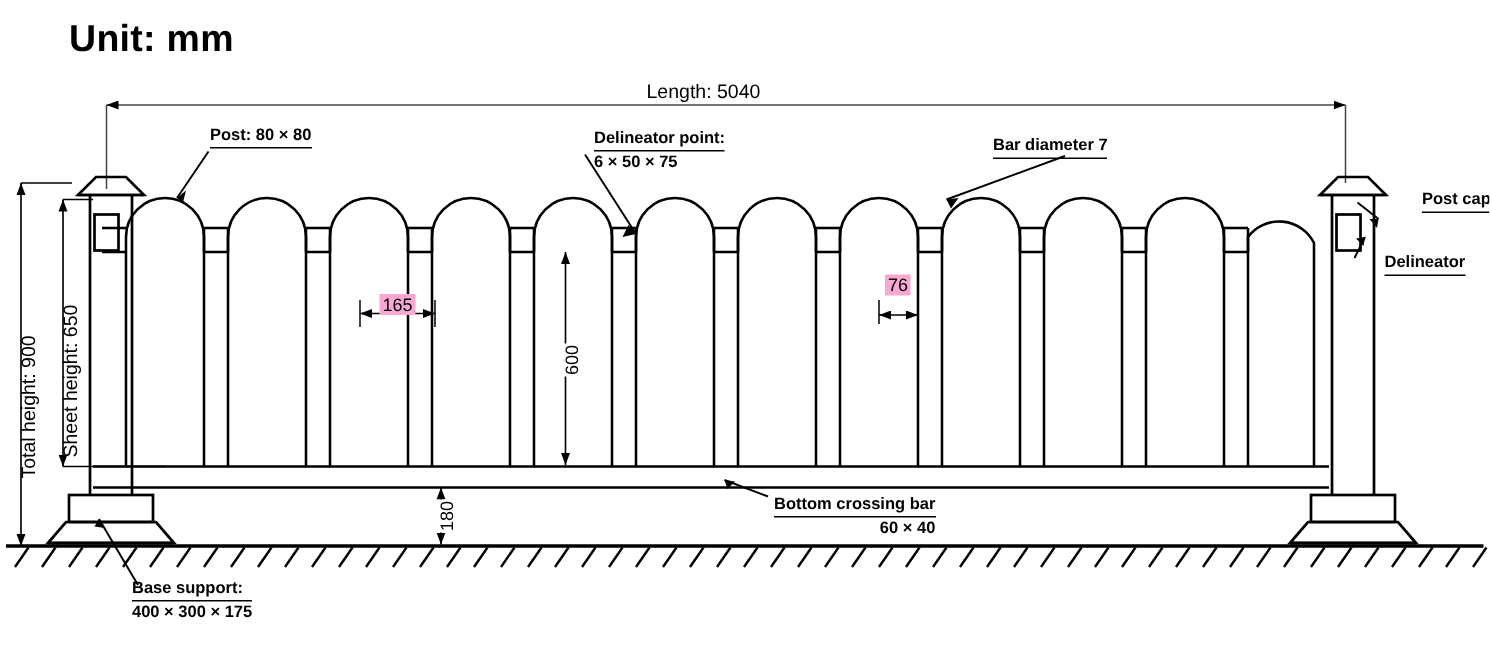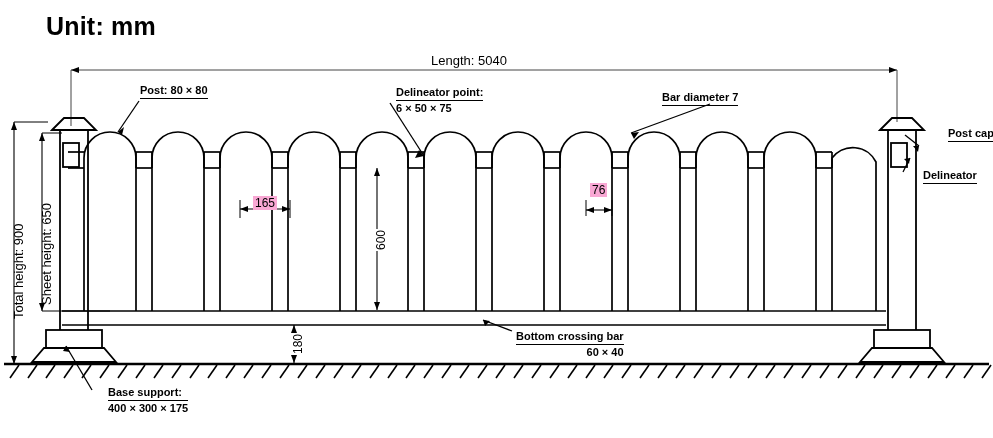--- a/index.html
+++ b/index.html
@@ -349,18 +349,18 @@
 
   <div class="callout" style="left:923px; top:169px;">
     <span class="ul">Delineator</span>
   </div>
 
   <div class="callout" style="left:516px; top:330px;text-align:right;">
     <span class="ul">Bottom crossing bar</span>
     <span class="sub">60 × 40</span>
   </div>
 
-  <div class="callout" style="left:88px; top:386px;margin-left:20px;">
+  <div class="callout" style="left:88px; top:386px;">
     <span class="ul">Base support:</span>
     <span class="sub">400 × 300 × 175</span>
   </div>
 
 </div>
 
 </body></html>

